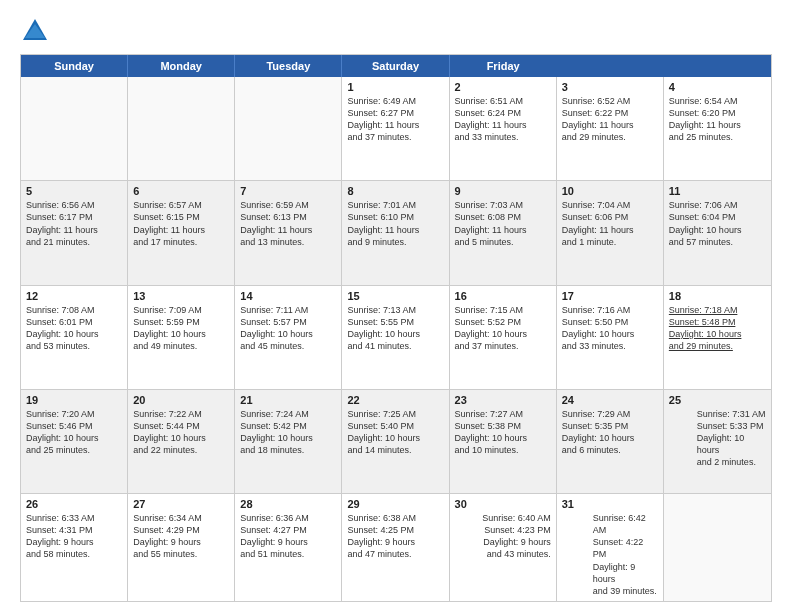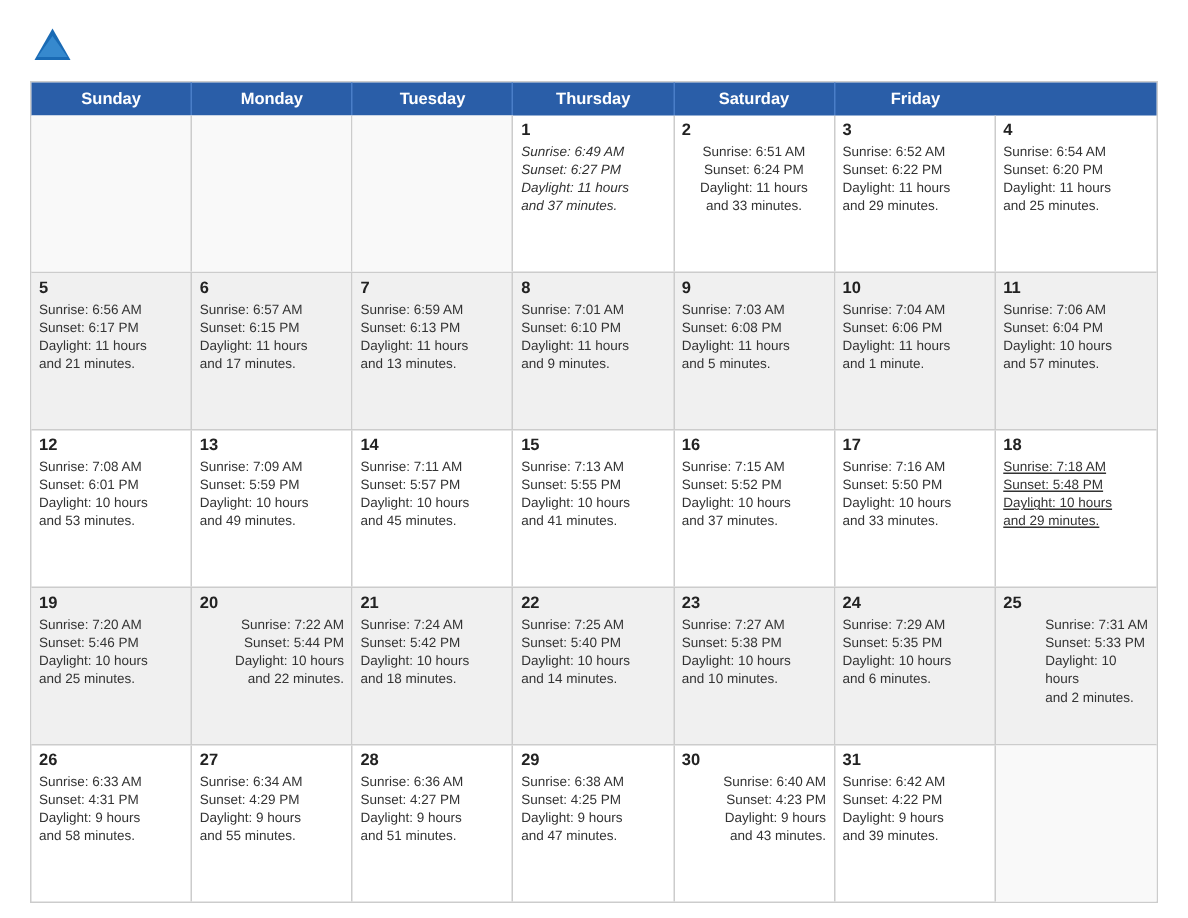--- a/index.html
+++ b/index.html
@@ -134,39 +134,38 @@
       <div class="month-title"></div>
       <div class="subtitle"></div>
     </div>
   </div>
 
   <div class="calendar">
     <div class="cal-header">
     <div class="cal-header-cell">Sunday</div>
         <div class="cal-header-cell">Monday</div>
         <div class="cal-header-cell">Tuesday</div>
-        <div class="cal-header-cell">Thursday</div>
         <div class="cal-header-cell">Saturday</div>
         <div class="cal-header-cell">Friday</div>
       </div>
     <div class="cal-body">
     <div class="cal-row">
           <div class="cal-cell empty"></div>
           <div class="cal-cell empty"></div>
           <div class="cal-cell empty"></div>
           <div class="cal-cell">
             <div class="day-num">1</div>
-            <div class="day-info" style="white-space: pre-line; font-style: italic;">Sunrise: 6:49 AM
+            <div class="day-info" style="white-space: pre-line;">Sunrise: 6:49 AM
 Sunset: 6:27 PM
 Daylight: 11 hours
 and 37 minutes.</div>
           </div>
           <div class="cal-cell">
             <div class="day-num">2</div>
-            <div class="day-info" style="white-space: pre-line; text-align: center;">Sunrise: 6:51 AM
+            <div class="day-info" style="white-space: pre-line;">Sunrise: 6:51 AM
 Sunset: 6:24 PM
 Daylight: 11 hours
 and 33 minutes.</div>
           </div>
           <div class="cal-cell">
             <div class="day-num">3</div>
             <div class="day-info" style="white-space: pre-line;">Sunrise: 6:52 AM
 Sunset: 6:22 PM
 Daylight: 11 hours
 and 29 minutes.</div>
@@ -284,21 +283,21 @@
         <div class="cal-row">
           <div class="cal-cell shaded">
             <div class="day-num">19</div>
             <div class="day-info" style="white-space: pre-line;">Sunrise: 7:20 AM
 Sunset: 5:46 PM
 Daylight: 10 hours
 and 25 minutes.</div>
           </div>
           <div class="cal-cell shaded">
             <div class="day-num">20</div>
-            <div class="day-info" style="white-space: pre-line; text-align: right;">Sunrise: 7:22 AM
+            <div class="day-info" style="white-space: pre-line;">Sunrise: 7:22 AM
 Sunset: 5:44 PM
 Daylight: 10 hours
 and 22 minutes.</div>
           </div>
           <div class="cal-cell shaded">
             <div class="day-num">21</div>
             <div class="day-info" style="white-space: pre-line;">Sunrise: 7:24 AM
 Sunset: 5:42 PM
 Daylight: 10 hours
 and 18 minutes.</div>
@@ -363,21 +362,21 @@
           </div>
           <div class="cal-cell">
             <div class="day-num">30</div>
             <div class="day-info" style="white-space: pre-line; text-align: right;">Sunrise: 6:40 AM
 Sunset: 4:23 PM
 Daylight: 9 hours
 and 43 minutes.</div>
           </div>
           <div class="cal-cell">
             <div class="day-num">31</div>
-            <div class="day-info" style="white-space: pre-line;">Sunrise: 6:42 AM
+            <div class="day-info" style="white-space: pre-line; margin-left: 31px;">Sunrise: 6:42 AM
 Sunset: 4:22 PM
 Daylight: 9 hours
 and 39 minutes.</div>
           </div>
           <div class="cal-cell empty"></div>
         </div>
       </div>
   </div>
 </div>
 

